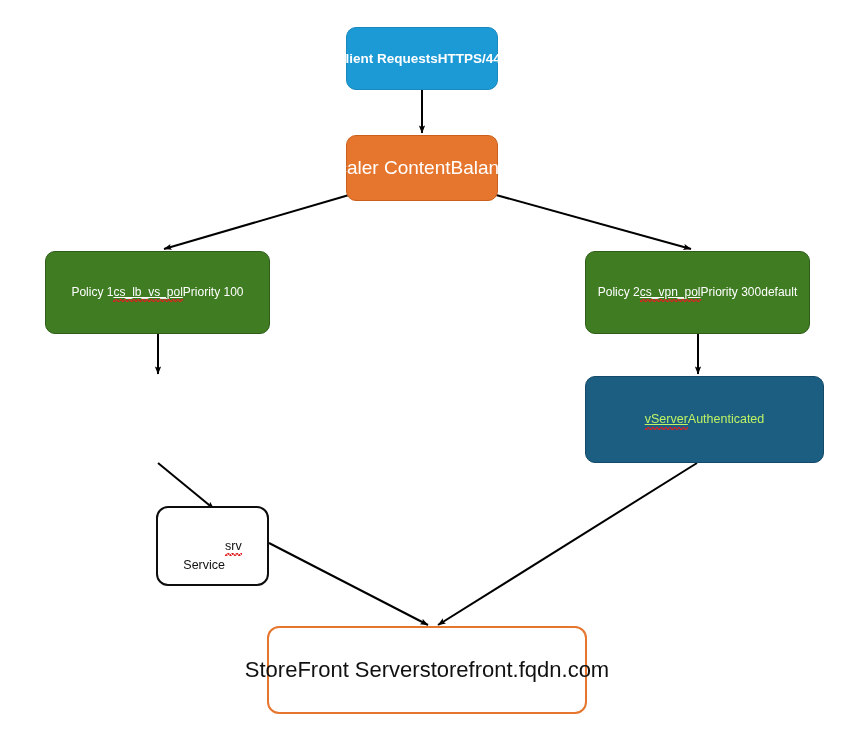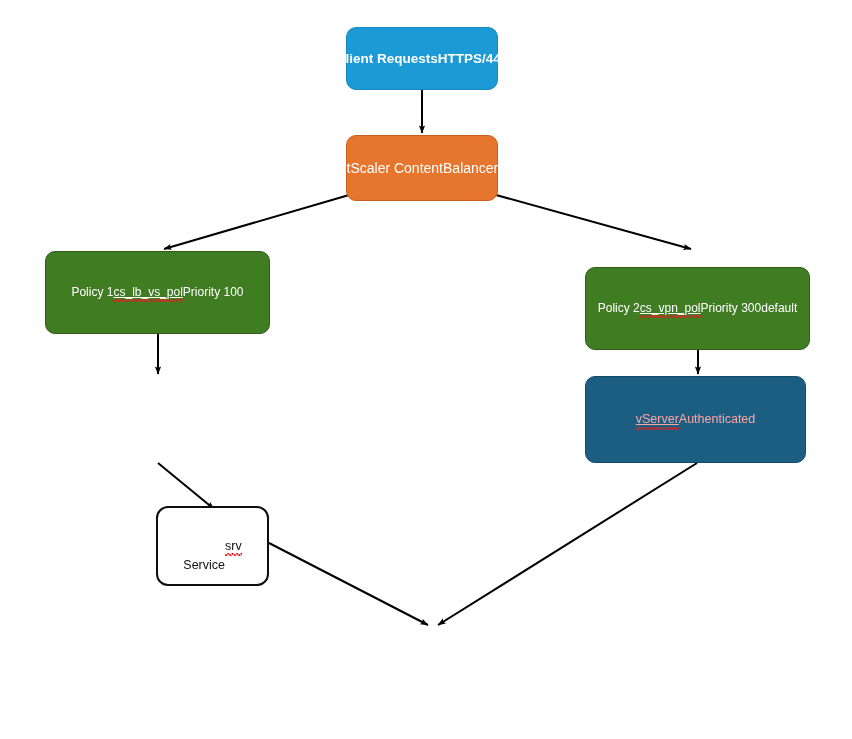--- a/index.html
+++ b/index.html
@@ -51,52 +51,52 @@
     font-weight: bold;
   }
 
   
   #node-netscaler {
     left: 346px; top: 135px; width: 152px; height: 66px;
     background: #E6762E;
     border: 1.5px solid #c95f1c;
     border-radius: 10px;
     color: #ffffff;
-    font-size: 14px;
+    font-size: 19px;
   }
 
   
   .policy {
     width: 225px; height: 83px;
     background: #3F7C22;
     border: 1.5px solid #2f5d19;
     border-radius: 10px;
     color: #ffffff;
     font-size: 12px;
   }
   #node-policy1 { left: 45px; top: 251px; }
-  #node-policy2 { left: 585px; top: 251px; margin-top: 16px; }
+  #node-policy2 { left: 585px; top: 251px; }
 
   
   #node-lb {
     left: 45px; top: 376px; width: 225px; height: 87px;
     background: #9C2D92;
     border: 1.5px solid #7d2475;
     border-radius: 10px;
     color: #ffffff;
     font-size: 12.5px;
   }
 
   
   #node-vserver {
-    left: 585px; top: 376px; width: 221px; height: 87px;
+    left: 585px; top: 376px; width: 239px; height: 87px;
     background: #1B5E82;
     border: 1.5px solid #134a68;
     border-radius: 10px;
-    color: #fca5a5;
+    color: #bef264;
     font-size: 12.5px;
   }
 
   
   #node-service {
     left: 156px; top: 506px; width: 113px; height: 80px;
     background: #ffffff;
     border: 2px solid #0d0d0d;
     border-radius: 12px;
     color: #111111;
@@ -192,14 +192,18 @@
   <div class="node" id="node-vserver">
     <span class="ln"><span class="u sp">vServer</span></span>
     <span class="ln">Authenticated</span>
   </div>
 
   <div class="node" id="node-service">
     <span class="ln">Service</span>
     <span class="ln"><span class="sp">srv</span></span>
   </div>
 
+  <div class="node" id="node-storefront">
+    <span class="ln">StoreFront Server</span>
+    <span class="ln">storefront.fqdn.com</span>
+  </div>
 
 </div>
 
 </body></html>

